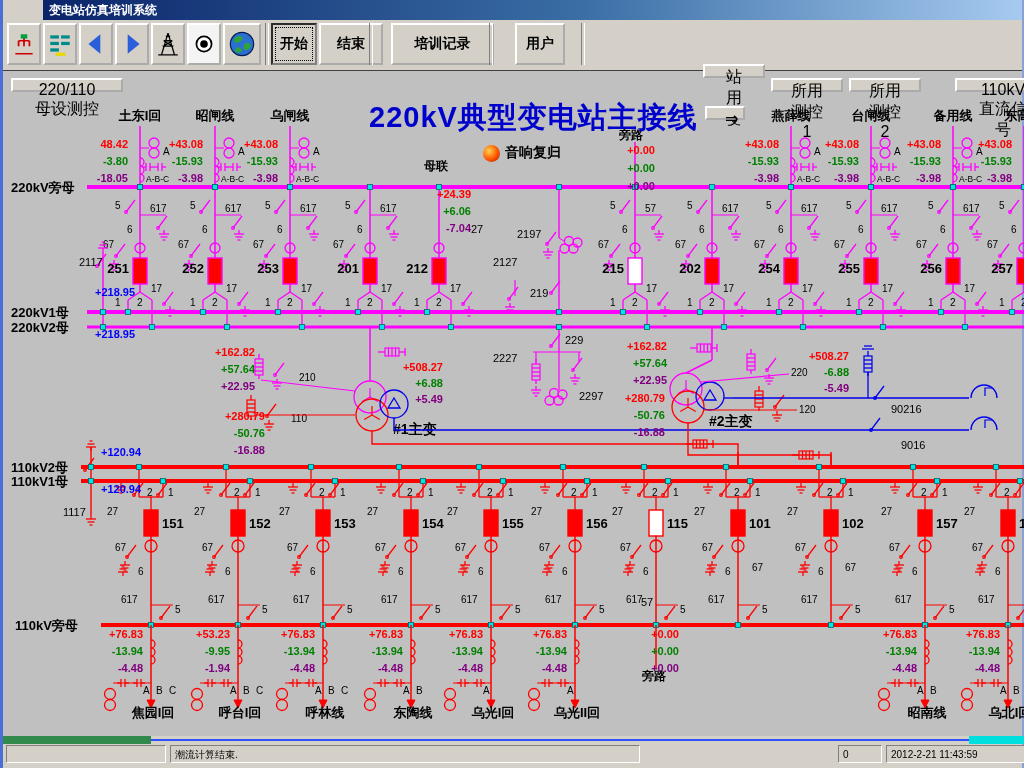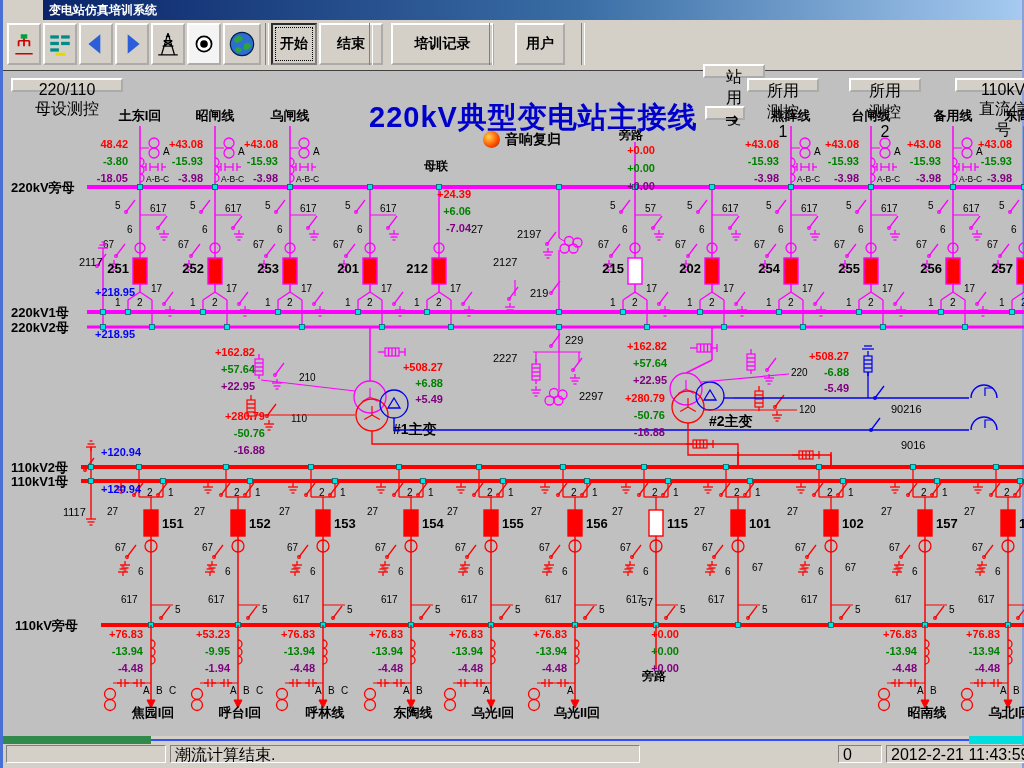--- a/index.html
+++ b/index.html
@@ -21,32 +21,32 @@
   .tsep{position:absolute;top:3px;width:2px;height:42px;border-left:1px solid #808080;border-right:1px solid #fff;}
   .main{position:absolute;left:0;top:70px;right:0;height:666px;background:#c0c0c0;
         border-top:1px solid #404040;z-index:1;}
   #diagram{position:absolute;left:0;top:0;width:1024px;height:768px;z-index:2;}
   #diagram text{font-family:"Liberation Sans","DejaVu Sans",sans-serif;}
   .pbtn{position:absolute;z-index:12;background:#d4d0c8;border:2px outset #fff;
         font-size:16px;color:#000;cursor:pointer;padding:1px 18px;height:14px;
         font-family:"Liberation Sans","DejaVu Sans",sans-serif;}
   .dtitle{position:absolute;left:366px;top:98px;z-index:12;font-size:29px;font-weight:bold;
           color:#0000cc;letter-spacing:1px;white-space:nowrap;}
-  .sound{position:absolute;left:480px;top:131px;z-index:12;display:flex;align-items:flex-start;}
+  .sound{position:absolute;left:480px;top:144px;z-index:12;display:flex;align-items:center;}
   .ball{width:17px;height:17px;border-radius:50%;
         background:radial-gradient(circle at 35% 35%,#ffd24d,#ff5500 55%,#aa1100);}
   .sound span{font-size:14px;font-weight:bold;margin-left:5px;}
   .pstrip{position:absolute;left:0;top:736px;right:0;height:8px;background:#d4d0c8;z-index:10;}
   .pstrip .bline{position:absolute;left:0;top:3px;right:0;height:2px;background:#3050ff;}
   .pstrip .gblk{position:absolute;left:0;top:0;width:148px;height:8px;background:#2f8a4c;}
   .pstrip .cblk{position:absolute;left:966px;top:0;width:58px;height:8px;background:#00dede;}
   .statusbar{position:absolute;left:0;top:744px;right:0;height:22px;background:#d4d0c8;z-index:10;}
   .sb-panel{position:absolute;top:1px;height:18px;border:1px solid;
             border-color:#808080 #fff #fff #808080;background:#d4d0c8;
-            font-size:16px;line-height:18px;padding-left:4px;box-sizing:border-box;
+            font-size:10px;line-height:18px;padding-left:4px;box-sizing:border-box;
             white-space:nowrap;overflow:hidden;}
 </style>
 </head>
 <body>
 
 <div class="window">
 
   <div class="titlebar">
     <span>变电站仿真培训系统</span>
   </div>
@@ -1518,21 +1518,21 @@
       <text x="490" y="362" fill="#000" font-size="11" text-anchor="start">2227</text>
       <text x="576" y="400" fill="#000" font-size="11" text-anchor="start">2297</text>
       <text x="638" y="606" fill="#000" font-size="11" text-anchor="start">57</text>
       <text x="468" y="233" fill="#000" font-size="11" text-anchor="start">27</text>
       <text x="888" y="413" fill="#000" font-size="11" text-anchor="start">90216</text>
       <text x="898" y="449" fill="#000" font-size="11" text-anchor="start">9016</text>
     </svg>
 
   <button class="pbtn" style="left:8px;top:78px;width:112px">220/110母设测控</button>
   <button class="pbtn" style="left:700px;top:64px;width:62px">站用变</button>
-  <button class="pbtn" style="left:744px;top:78px;width:72px">所用测控1</button>
+  <button class="pbtn" style="left:768px;top:78px;width:72px">所用测控1</button>
   <button class="pbtn" style="left:846px;top:78px;width:72px">所用测控2</button>
   <button class="pbtn" style="left:952px;top:78px;width:96px">110kV直流信号</button>
   <button class="pbtn" style="left:702px;top:106px;width:32px;font-weight:bold">⇒</button>
 
   <div class="dtitle">220kV典型变电站主接线</div>
 
   <div class="sound">
     <div class="ball"></div>
     <span>音响复归</span>
   </div>

